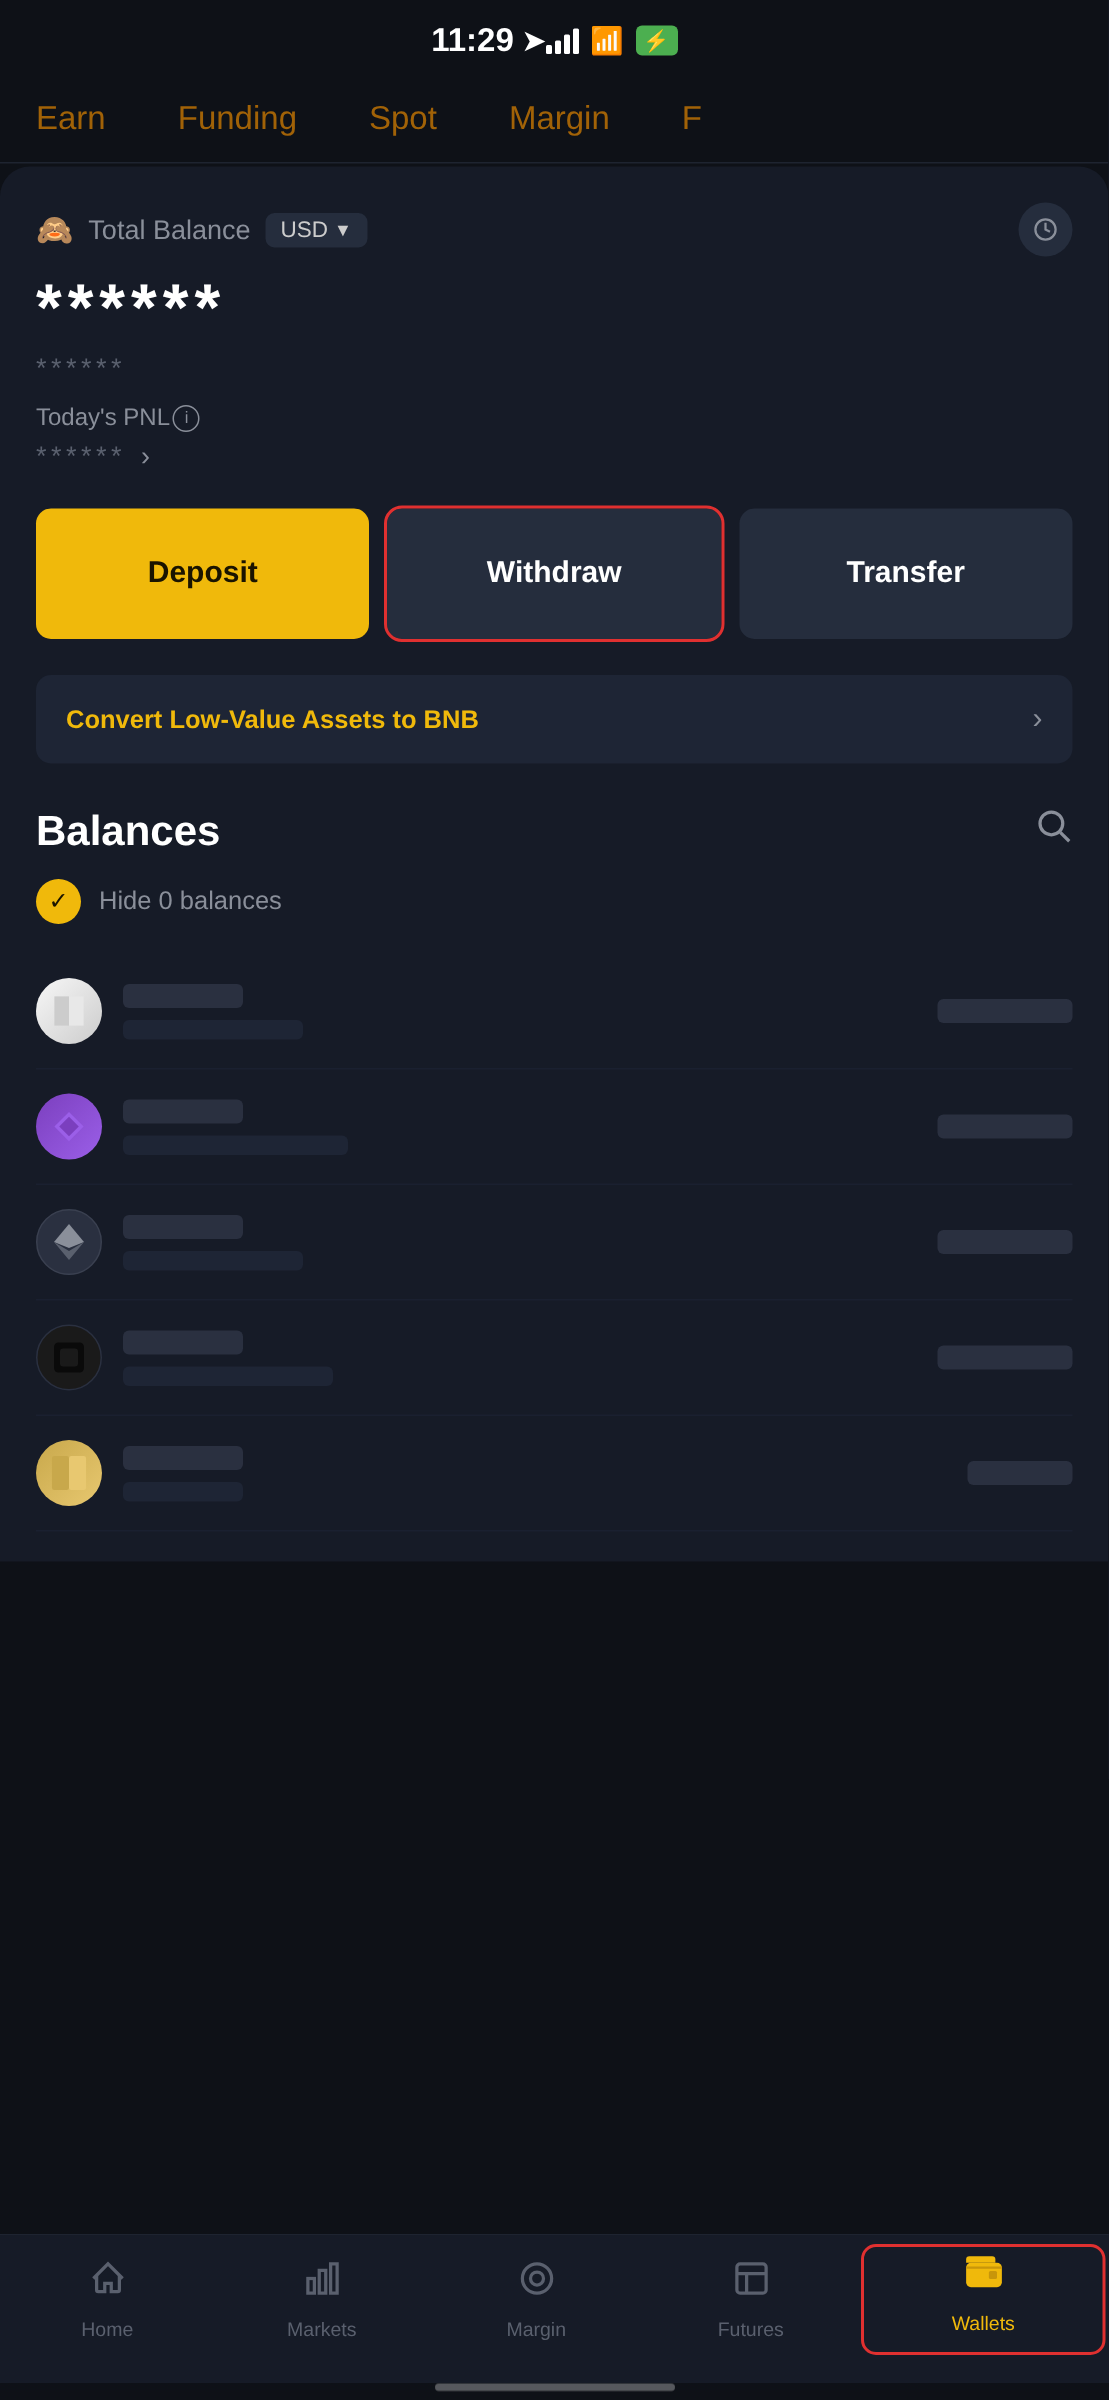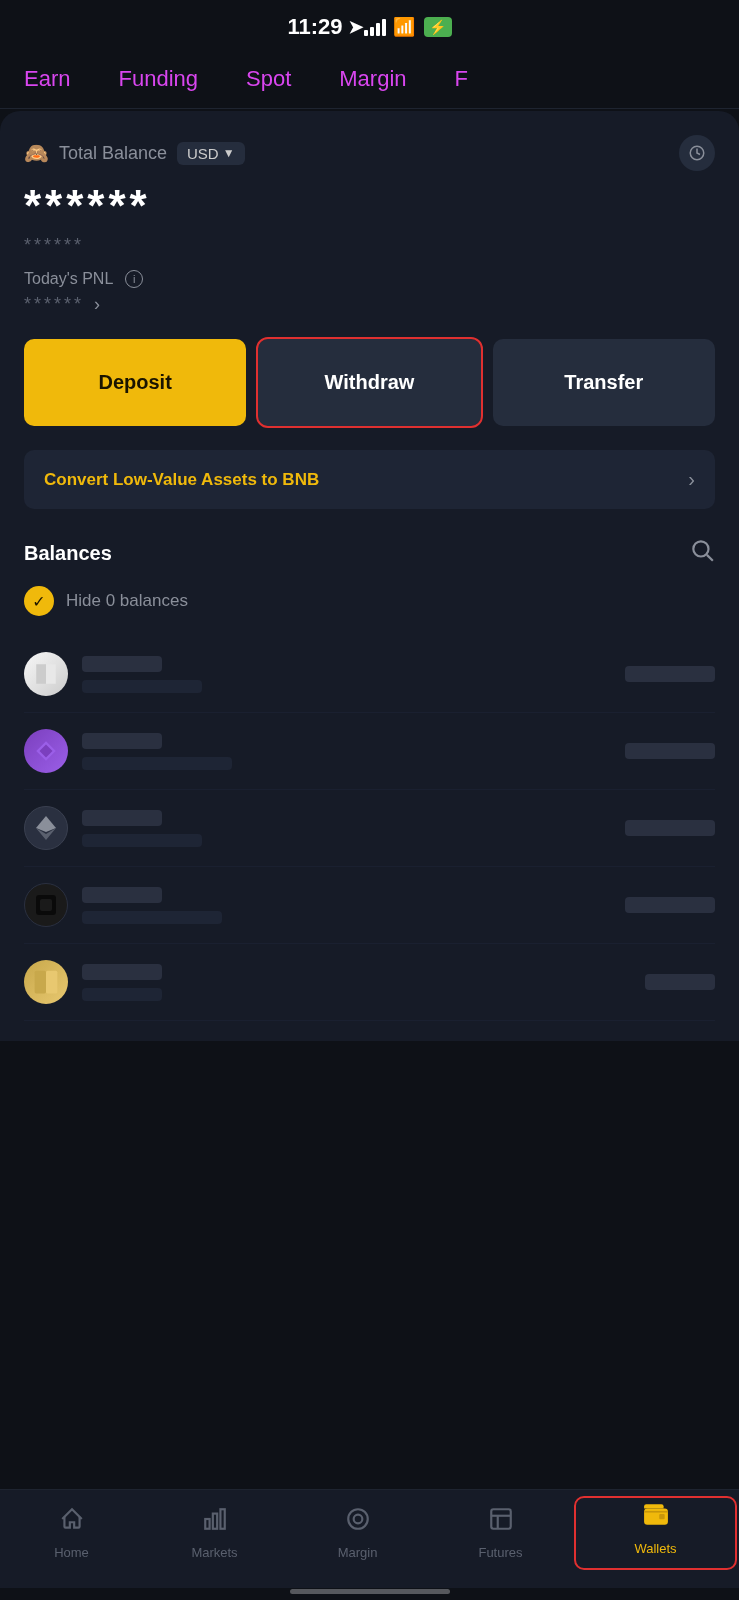--- a/index.html
+++ b/index.html
@@ -64,21 +64,21 @@
       padding: 4px 0 0;
       border-bottom: 1px solid #1e2430;
       overflow-x: auto;
       scrollbar-width: none;
     }
     .nav-tabs::-webkit-scrollbar { display: none; }
     .nav-tab {
       flex: 0 0 auto;
       padding: 12px 24px 16px;
       font-size: 22px;
-      color: #d946ef;
+      color: #a16207;
       cursor: pointer;
       position: relative;
       white-space: nowrap;
     }
     .nav-tab.active {
       color: #fff;
       font-weight: 700;
     }
     .nav-tab.active::after {
       content: '';
@@ -151,21 +151,21 @@
     }
     .balance-sub {
       font-size: 18px;
       color: #5a606e;
       letter-spacing: 3px;
       margin-bottom: 14px;
     }
     .pnl-label {
       display: flex;
       align-items: center;
-      gap: 12px;
+      gap: 2px;
       color: #8a8f9a;
       font-size: 16px;
       margin-bottom: 6px;
     }
     .info-icon {
       width: 18px;
       height: 18px;
       border-radius: 50%;
       border: 1.5px solid #8a8f9a;
       display: flex;
@@ -251,21 +251,21 @@
     }
 
     
     .balances-header {
       display: flex;
       justify-content: space-between;
       align-items: center;
       margin-bottom: 16px;
     }
     .balances-title {
-      font-size: 20px;
+      font-size: 28px;
       font-weight: 800;
       color: #fff;
     }
     .search-btn {
       background: none;
       border: none;
       cursor: pointer;
       color: #8a8f9a;
       font-size: 26px;
     }

